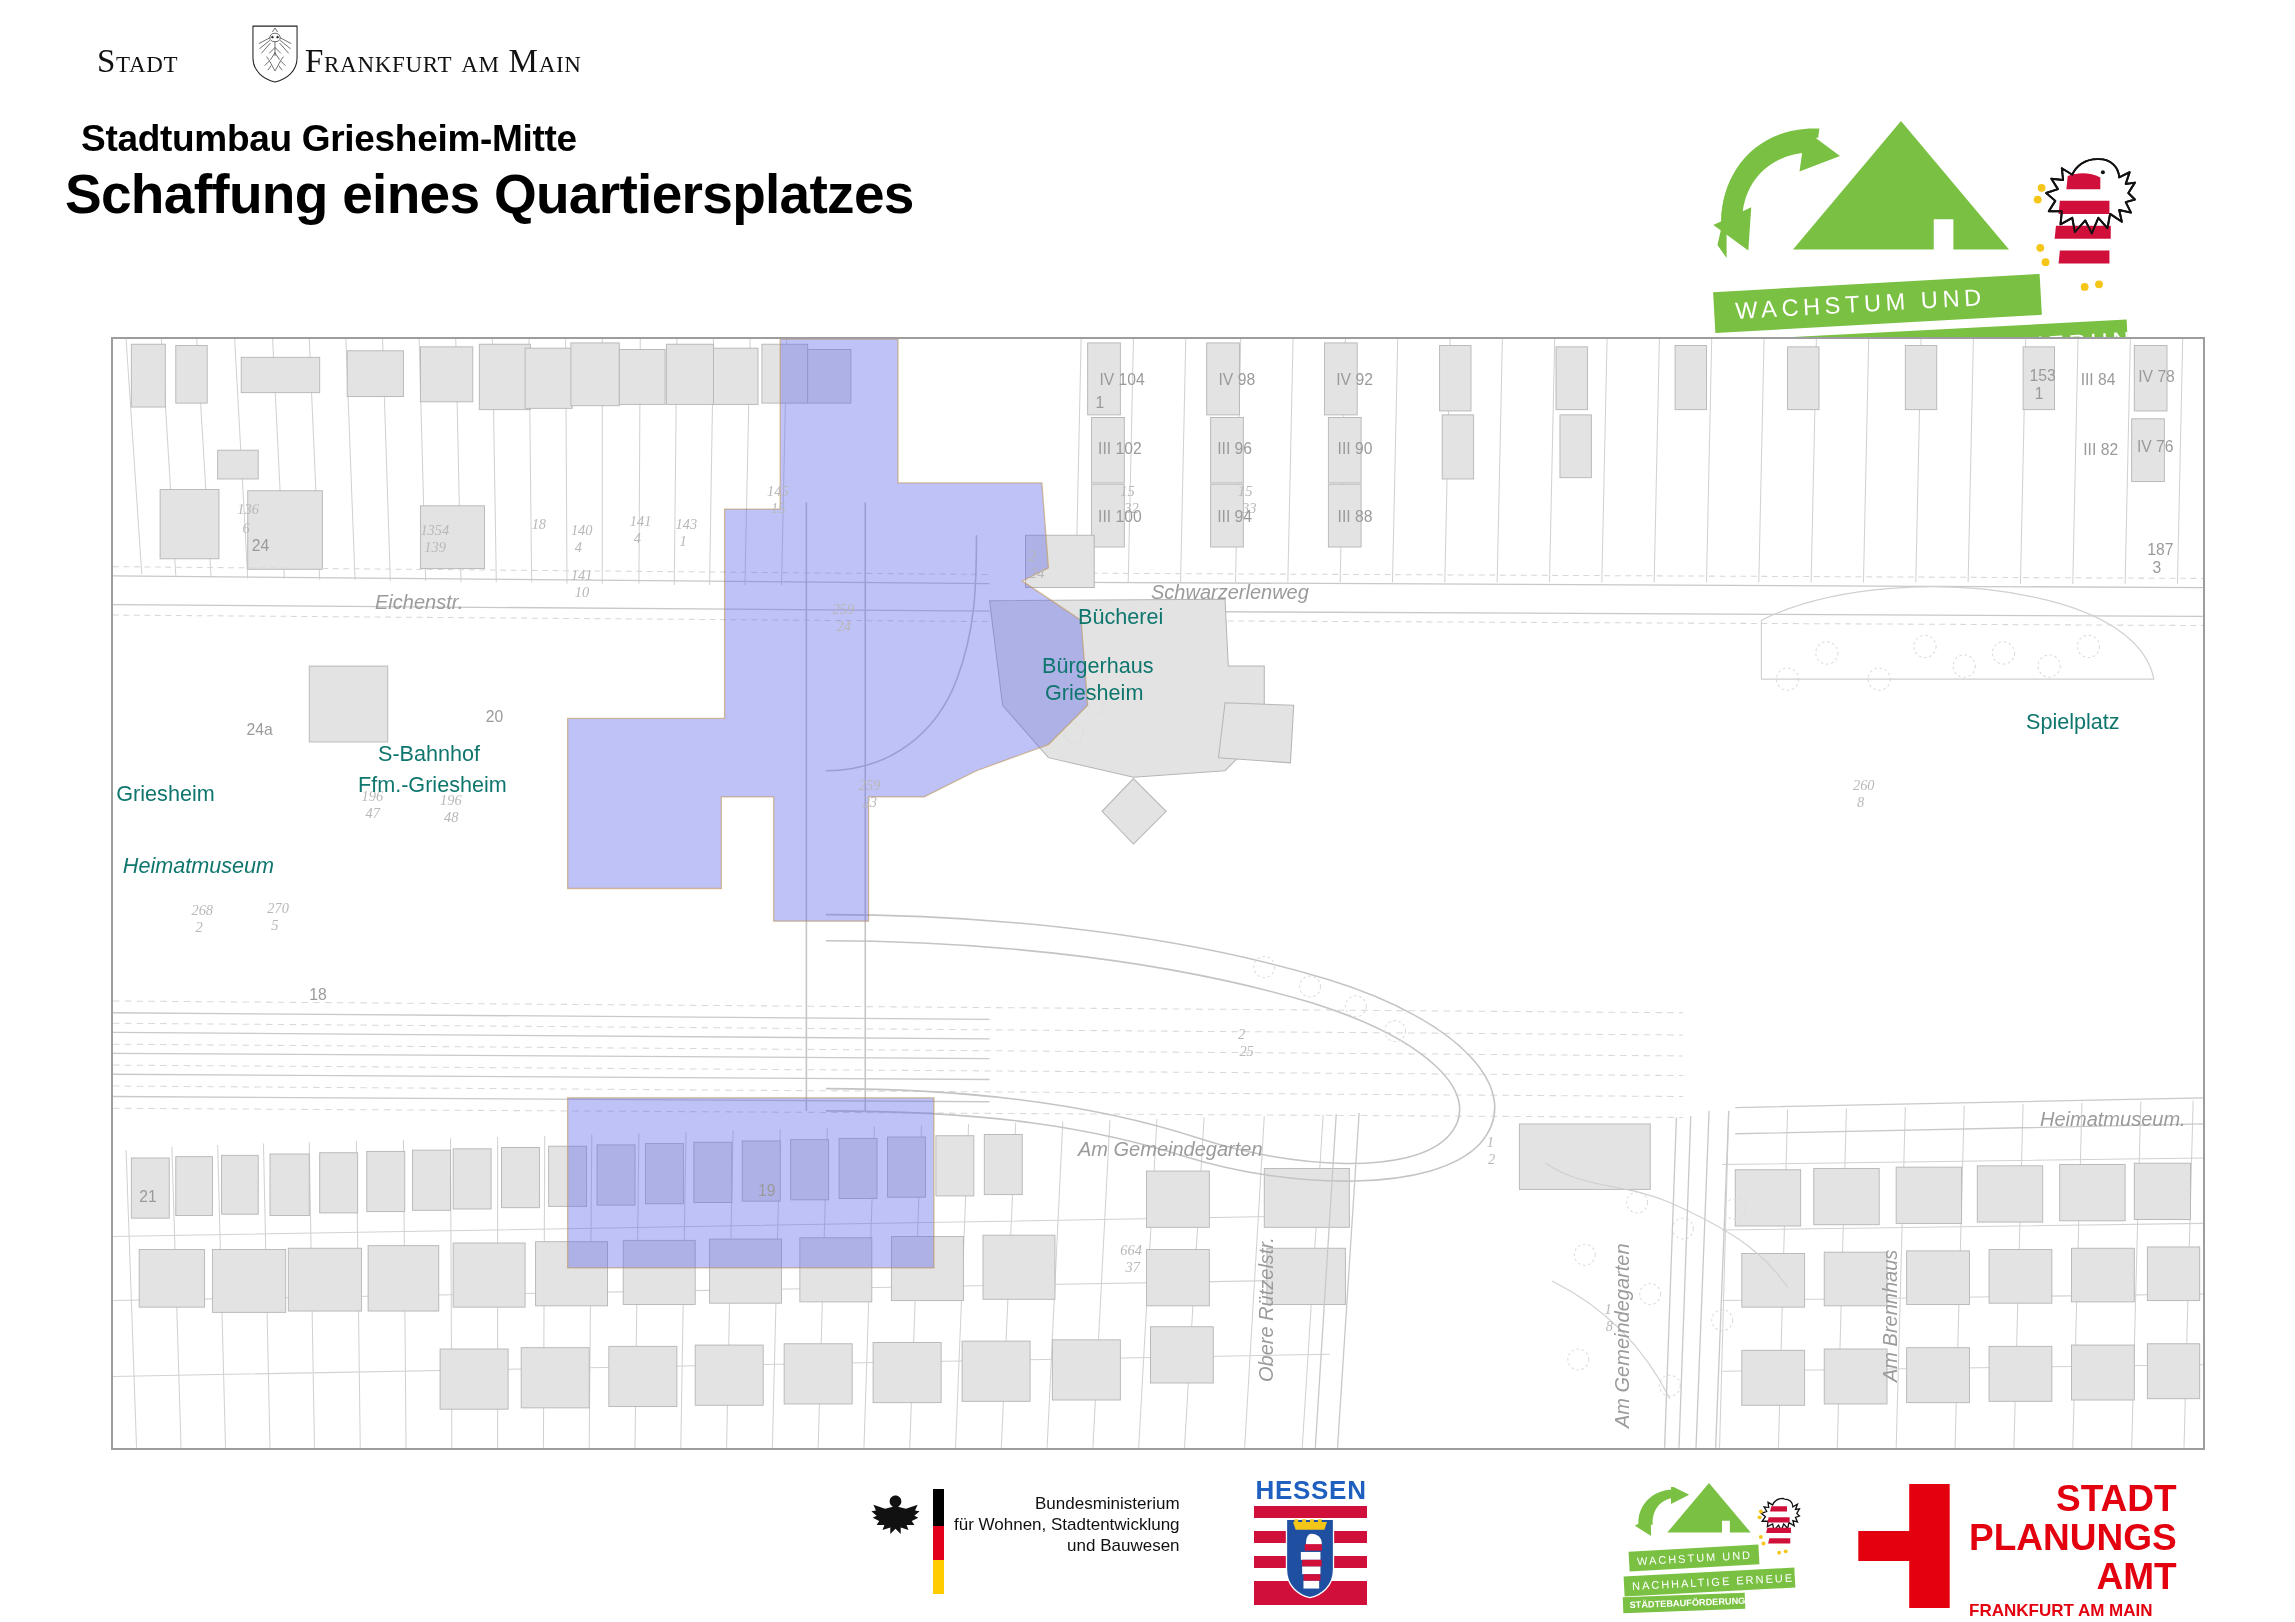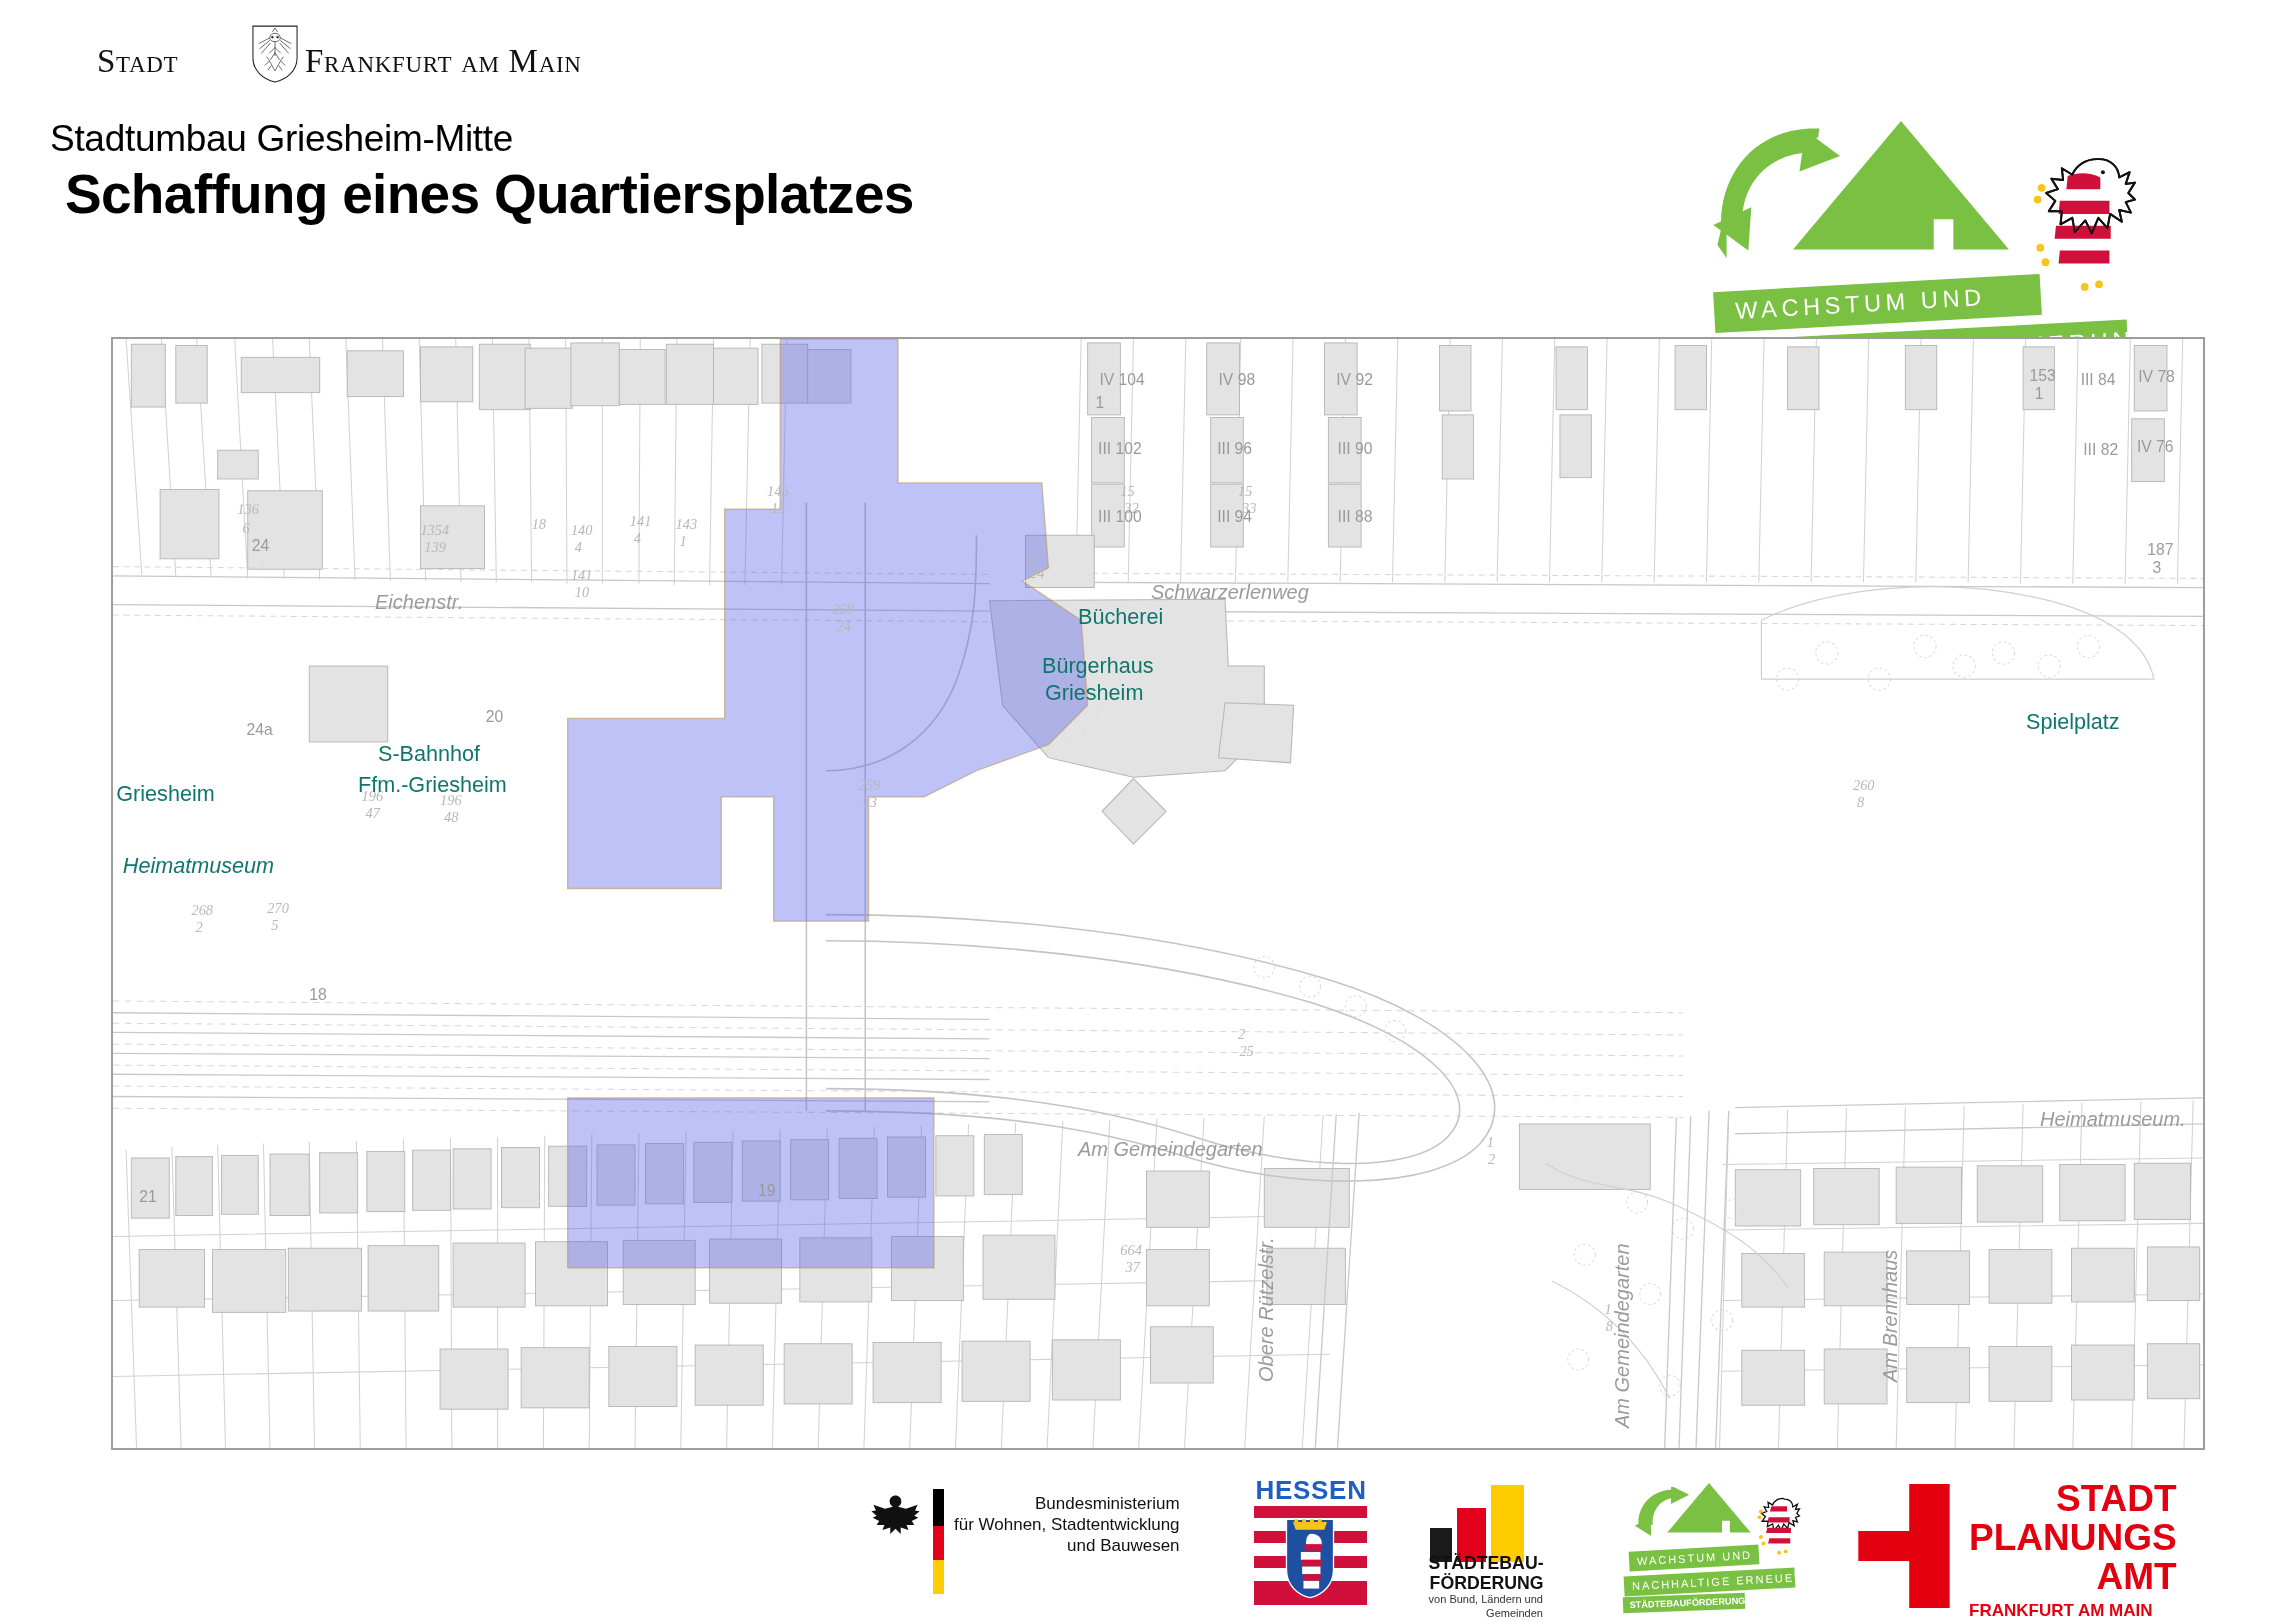--- a/index.html
+++ b/index.html
@@ -8,21 +8,21 @@
 
   
   #city-logo{position:absolute;left:97px;top:36px;width:419px;height:46px;}
   #city-logo .crest{position:absolute;left:154px;top:-11.8px;width:48px;height:60px;}
   #city-logo .word{position:absolute;top:6.5px;font-family:"Liberation Serif",serif;
       font-size:33px;letter-spacing:0.7px;color:#111;white-space:nowrap;font-weight:400;}
   #city-logo .w1{left:0px;}
   #city-logo .w2{left:208px;}
   .smallcaps{font-variant:small-caps;}
 
-  #subtitle{position:absolute;left:50px;top:118px;font-size:37px;font-weight:normal;
+  #subtitle{position:absolute;left:81px;top:118px;font-size:37px;font-weight:bold;
             letter-spacing:-0.3px;white-space:nowrap;}
   #maintitle{position:absolute;left:65px;top:162px;font-size:55px;font-weight:bold;
             letter-spacing:-0.7px;white-space:nowrap;}
 
   
   #program-logo{position:absolute;left:1701px;top:114px;width:458px;height:275px;}
   .pl-arrow{position:absolute;left:6.5px;top:11.8px;width:164px;height:170px;}
   .pl-house{position:absolute;left:92px;top:6.5px;width:216px;height:190px;}
   .pl-lion{position:absolute;left:321px;top:36px;width:124px;height:150px;}
   .band{position:absolute;background:#7ac143;color:#fff;display:flex;align-items:center;
@@ -526,33 +526,20 @@
         </g>
         <g fill="#d0103a">
           <path d="M30 40 l26 0 0 10 -26 0 Z"></path>
             <path d="M26 64 l30 0 0 10 -30 0 Z"></path>
           <path d="M28 86 l26 0 0 10 -26 0 Z"></path>
         </g>
       </svg>
     </div>
   </div>
 
-  <div class="f-block" id="stfoerd">
-    <div class="h1"></div>
-    <div class="h2"></div>
-    <div class="h3"></div>
-    <div class="t1">
-      <div>STÄDTEBAU-</div>
-      <div>FÖRDERUNG</div>
-    </div>
-    <div class="t2">
-      <div>von Bund, Ländern und</div>
-      <div>Gemeinden</div>
-    </div>
-  </div>
 
   <div class="f-block" id="prog2">
     <svg class="a" viewBox="0 0 96 100">
       <path d="M62 4 C28 4 6 30 8 58 L30 58 C28 34 44 16 68 16 Z" fill="#7ac143"></path>
       <path d="M58 -2 L86 12 L58 26 Z" fill="#7ac143"></path>
       <path d="M8 50 L34 64 L8 78 Z" fill="#7ac143" transform="rotate(60 21 64)"></path>
     </svg>
     <svg class="h" viewBox="0 0 128 112">
       <path d="M64 0 L128 76 L96 76 L96 58 L84 58 L84 76 L0 76 Z" fill="#7ac143"></path>
     </svg>

